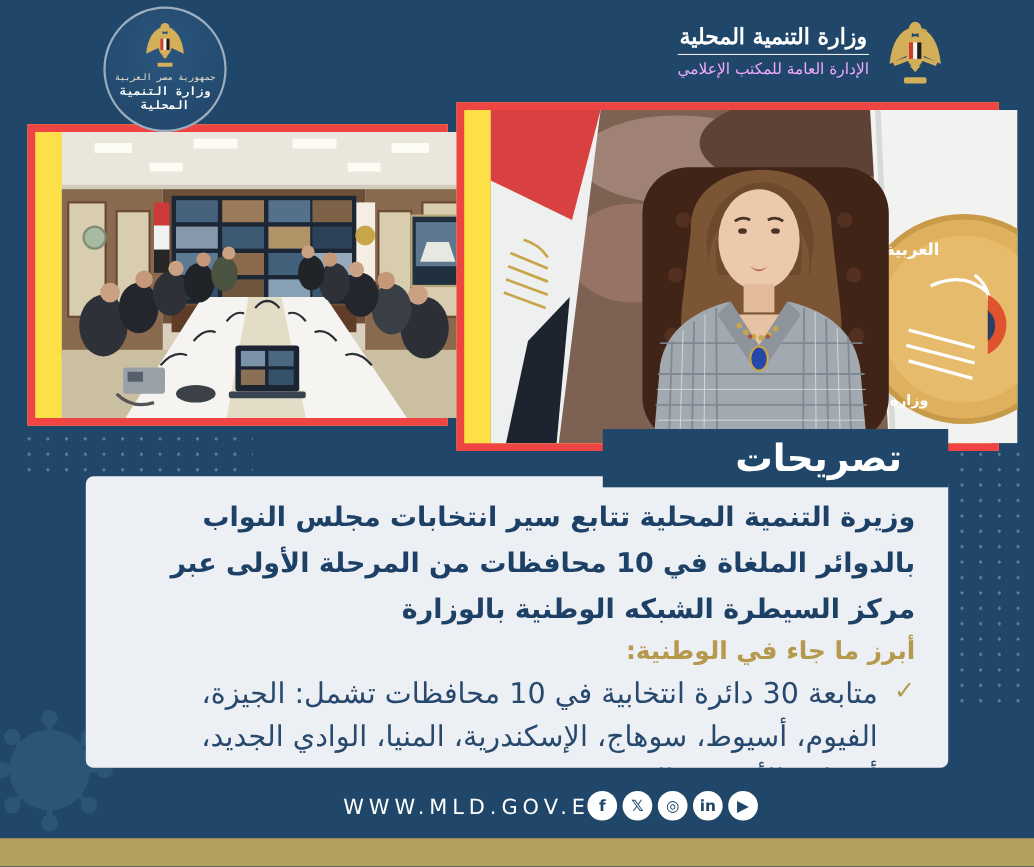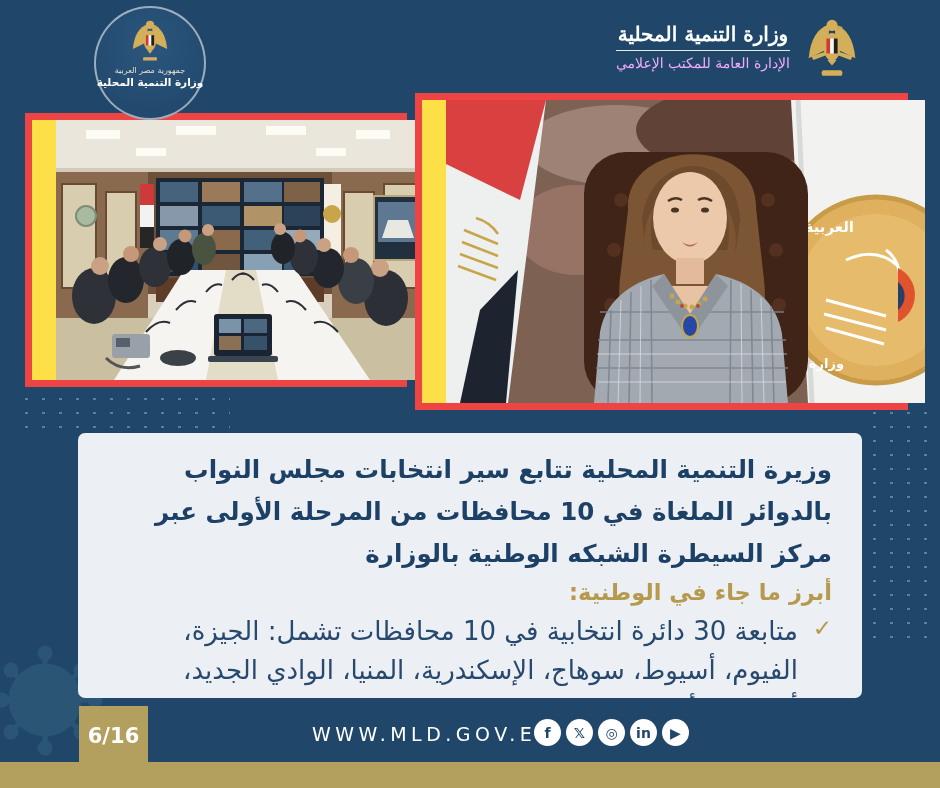--- a/index.html
+++ b/index.html
@@ -7,21 +7,21 @@
   .canvas {
     position:relative; width:940px; height:788px; margin:0 auto;
     background:#20476a; overflow:hidden;
   }
   
   .logo-badge {
     position:absolute; left:94px; top:6px; width:112px; height:114px;
     border-radius:50%; background:radial-gradient(circle at 50% 35%, #2c567e, #234a6e 70%);
     border:2px solid rgba(255,255,255,.55);
     display:flex; flex-direction:column; align-items:center; justify-content:flex-start;
-    padding-top:8px; z-index:6; text-align:center;
+    padding-top:8px; z-index:6; text-align:center;font-family:Liberation Mono, monospace;
   }
   .logo-badge .country { color:#e8e2d2; font-size:8px; margin-top:2px; direction:rtl; }
   .logo-badge .ministry { color:#ffffff; font-size:10.5px; font-weight:bold; direction:rtl; margin-top:1px; }
   .header-right {
     position:absolute; right:80px; top:10px; display:flex; align-items:center; gap:14px; z-index:5;
   }
   .header-titles { text-align:center; direction:rtl; }
   .header-titles .t1 {
     color:#fff; font-size:20px; font-weight:bold; font-family:"DejaVu Serif", serif;
     padding-bottom:4px; border-bottom:1.5px solid #e8e8e8;
@@ -389,35 +389,37 @@
         </g>
         <ellipse cx="244" cy="226" rx="8" ry="11" fill="#2547a8" stroke="#c9a54a" stroke-width="2"></ellipse>
       </g>
     </svg>
   </div>
 
   <div class="dots dots-a"></div>
   <div class="dots dots-b"></div>
 
 
+  <div class="statements-band">
+    <span class="label">تصريحات</span>
+  </div>
 
   <div class="card">
     <div class="headline">وزيرة التنمية المحلية تتابع سير انتخابات مجلس النواب بالدوائر الملغاة في 10 محافظات من المرحلة الأولى عبر مركز السيطرة الشبكه الوطنية بالوزارة</div>
     <div class="subhead">أبرز ما جاء في الوطنية:</div>
     <div class="bullet">
       <span class="check">✓</span>
       <span class="btext">متابعة 30 دائرة انتخابية في 10 محافظات تشمل: الجيزة، الفيوم، أسيوط، سوهاج، الإسكندرية، المنيا، الوادي الجديد، أسوان، الأقصر، والبحيرة.</span>
     </div>
     <div class="bullet">
       <span class="check">✓</span>
       <span class="btext">إجمالى (٥٨) مقعد يتنافس عليها المرشحون داخل ٢٣٧٢ لجنة فرعية.</span>
     </div>
   </div>
 
-  <div class="page-tab">6/16</div>
   <div class="gold-strip"></div>
   <div class="website">WWW.MLD.GOV.EG</div>
   <div class="social">
     <span class="sicon">f</span>
     <span class="sicon">𝕏</span>
     <span class="sicon">◎</span>
     <span class="sicon">in</span>
     <span class="sicon">▶</span>
   </div>
 

